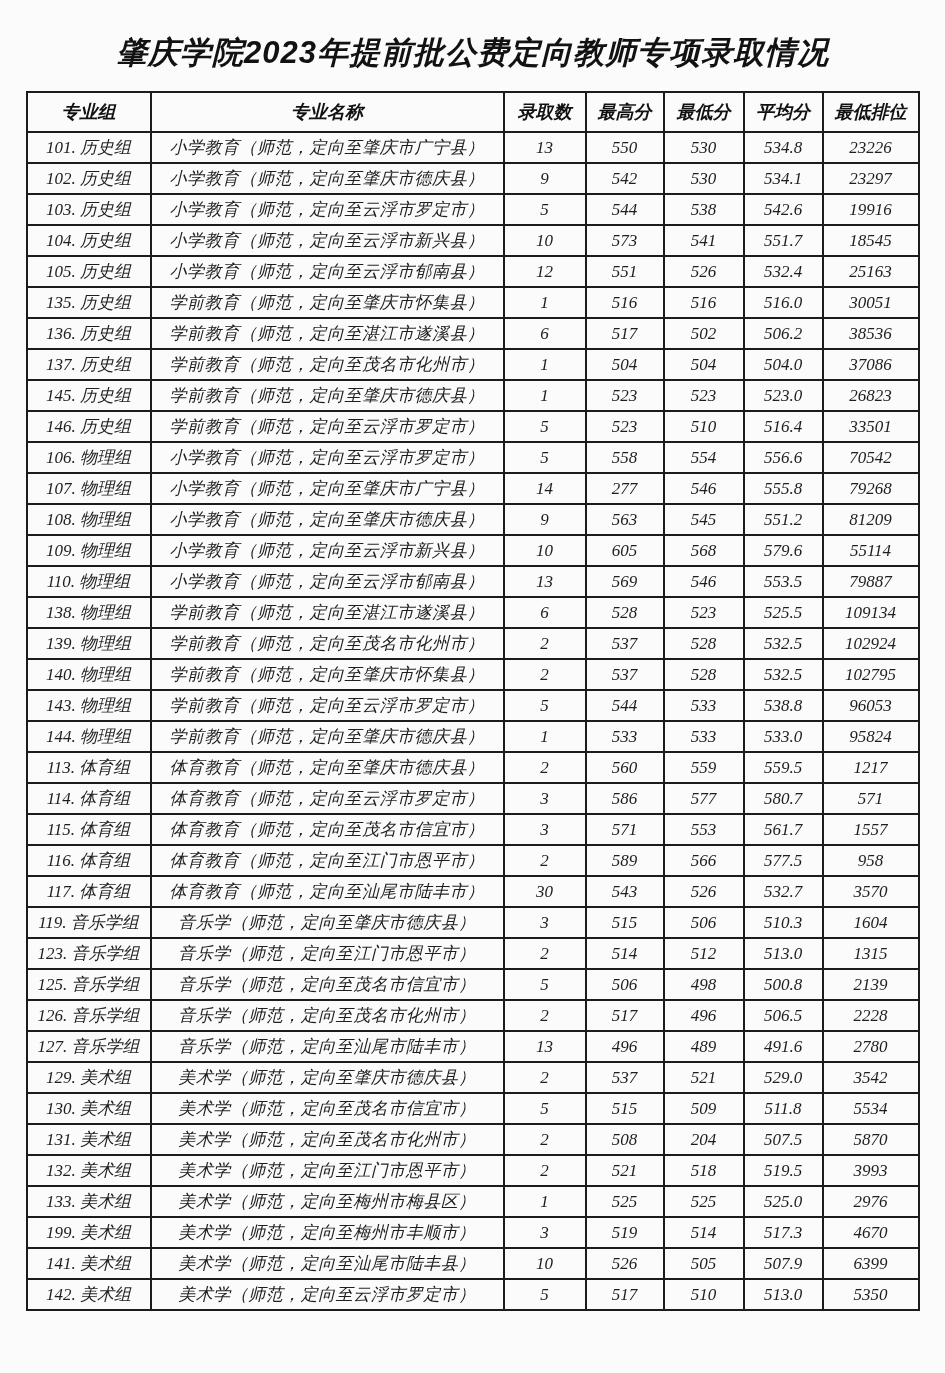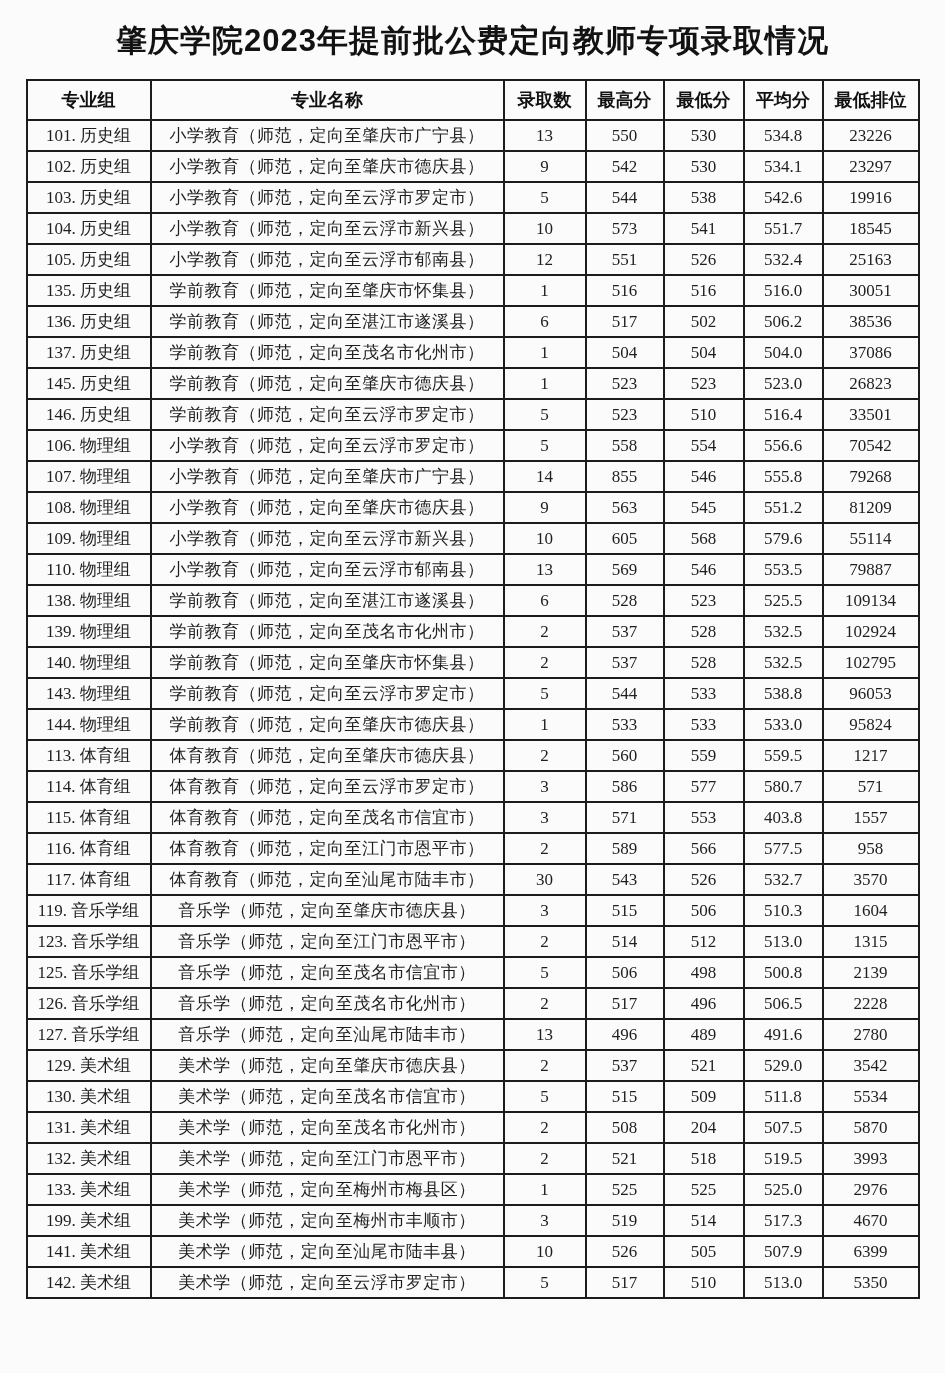--- a/index.html
+++ b/index.html
@@ -8,22 +8,23 @@
     background: #fafafa;
     font-family: "Liberation Serif", "DejaVu Serif", serif;
     color: #1b1b1b;
   }
   .page {
     width: 945px;
     height: 1373px;
     background: #fbfbfb;
     margin: 0 auto;
     box-sizing: border-box;
-    padding-top: 20px;
+    padding-top: 32px;
     overflow: hidden;
+    font-style: italic;
   }
   .page-title {
     margin: 0 0 16px 0;
     text-align: center;
     font-family: "Liberation Sans", "DejaVu Sans", sans-serif;
     font-weight: bold;
     font-size: 31px;
     letter-spacing: 1px;
     color: #121212;
   }
@@ -188,21 +189,21 @@
           <td class="cell-admit-count">5</td>
           <td class="cell-max-score">558</td>
           <td class="cell-min-score">554</td>
           <td class="cell-avg-score">556.6</td>
           <td class="cell-min-rank">70542</td>
         </tr>
         <tr>
           <td class="cell-group">107. 物理组</td>
           <td class="cell-major">小学教育（师范，定向至肇庆市广宁县）</td>
           <td class="cell-admit-count">14</td>
-          <td class="cell-max-score">855</td>
+          <td class="cell-max-score">277</td>
           <td class="cell-min-score">546</td>
           <td class="cell-avg-score">555.8</td>
           <td class="cell-min-rank">79268</td>
         </tr>
         <tr>
           <td class="cell-group">108. 物理组</td>
           <td class="cell-major">小学教育（师范，定向至肇庆市德庆县）</td>
           <td class="cell-admit-count">9</td>
           <td class="cell-max-score">563</td>
           <td class="cell-min-score">545</td>
@@ -289,21 +290,21 @@
           <td class="cell-min-score">577</td>
           <td class="cell-avg-score">580.7</td>
           <td class="cell-min-rank">571</td>
         </tr>
         <tr>
           <td class="cell-group">115. 体育组</td>
           <td class="cell-major">体育教育（师范，定向至茂名市信宜市）</td>
           <td class="cell-admit-count">3</td>
           <td class="cell-max-score">571</td>
           <td class="cell-min-score">553</td>
-          <td class="cell-avg-score">403.8</td>
+          <td class="cell-avg-score">561.7</td>
           <td class="cell-min-rank">1557</td>
         </tr>
         <tr>
           <td class="cell-group">116. 体育组</td>
           <td class="cell-major">体育教育（师范，定向至江门市恩平市）</td>
           <td class="cell-admit-count">2</td>
           <td class="cell-max-score">589</td>
           <td class="cell-min-score">566</td>
           <td class="cell-avg-score">577.5</td>
           <td class="cell-min-rank">958</td>

